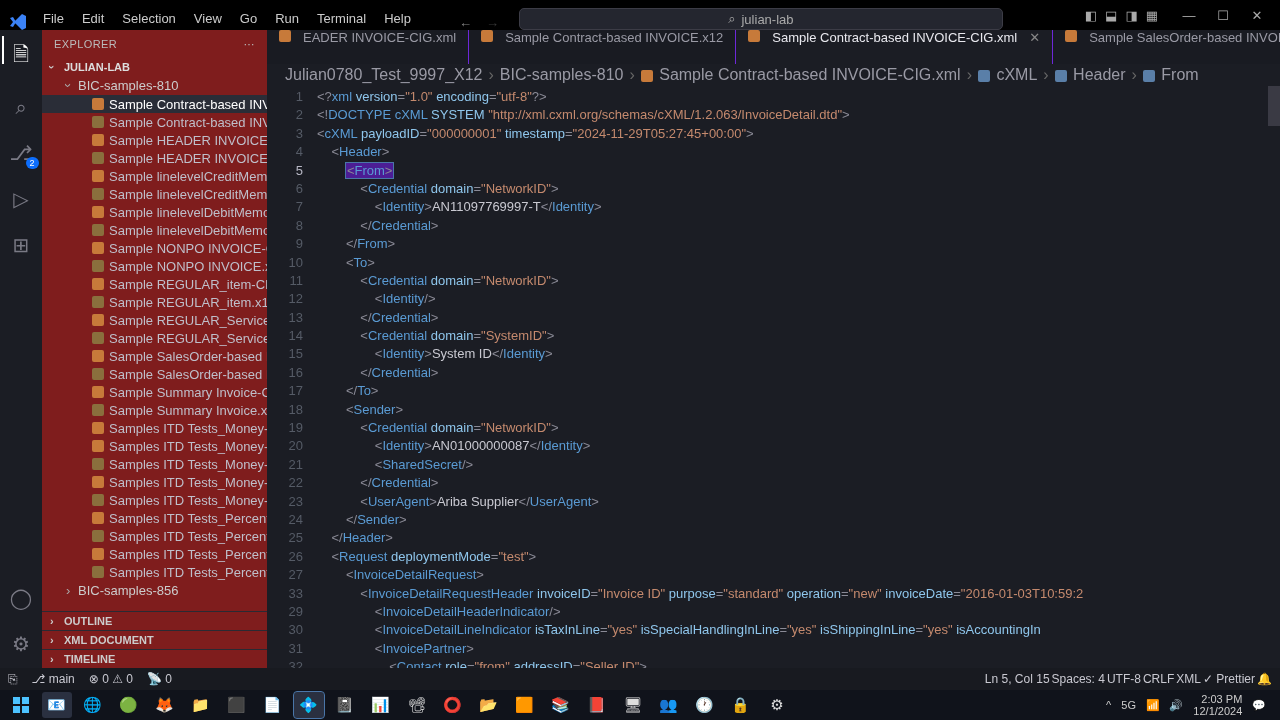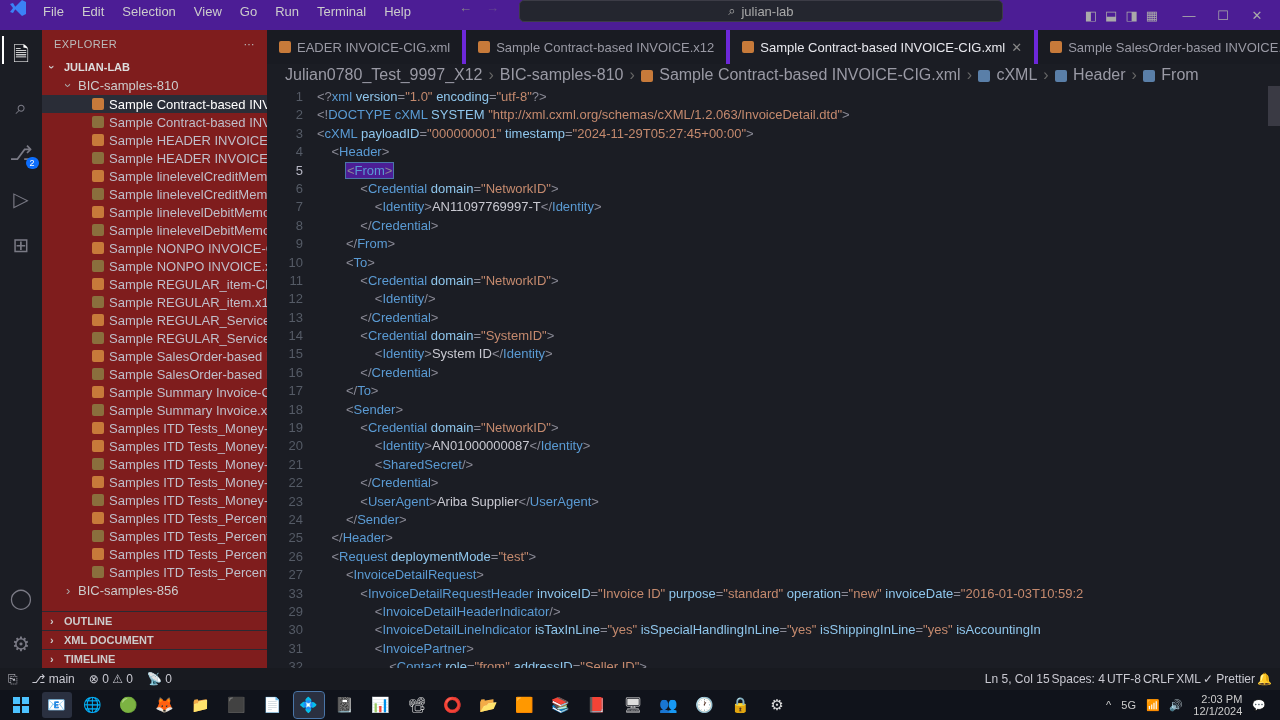--- a/index.html
+++ b/index.html
@@ -1,17 +1,17 @@
 <!DOCTYPE html>
 <html><head>
 <meta charset="utf-8">
 <style>
 *{margin:0;padding:0;box-sizing:border-box;font-family:"Segoe UI",Arial,sans-serif}
 body{width:1280px;height:720px;background:#1e1e1e;color:#ccc;overflow:hidden;position:relative;font-size:13px}
-.titlebar{height:30px;background:#4c1d95;display:flex;align-items:flex-start;color:#ccc}
+.titlebar{height:30px;background:#000000;display:flex;align-items:flex-end;color:#ccc}
 .titlebar .vscode-icon{width:35px;display:flex;justify-content:center}
 .menu{display:flex;gap:2px}
 .menu span{padding:4px 8px;cursor:pointer}
 .nav-arrows{display:flex;gap:14px;margin-left:40px;color:#888}
 .search-box{flex:0 0 484px;margin-left:20px;height:22px;background:#24262f;border:1px solid #3c3c46;border-radius:5px;display:flex;align-items:center;justify-content:center;color:#aaa;gap:6px}
 .title-right{margin-left:auto;display:flex;align-items:center;gap:14px;padding-right:6px;color:#aaa}
 .title-right .win-btns{display:flex;gap:0}
 .title-right .win-btns span{width:34px;height:30px;display:flex;align-items:center;justify-content:center}
 .layout-icons{display:flex;gap:8px}
 .main{display:flex;height:calc(100% - 30px - 22px - 30px)}
@@ -30,21 +30,21 @@
 .tree-folder::before{content:"›";position:absolute;left:24px;transform:rotate(90deg);color:#aaa}
 .tree-folder.collapsed::before{transform:none}
 .tree-file{padding:1.5px 6px 1.5px 50px;color:#bfbfca;white-space:nowrap;overflow:hidden;text-overflow:ellipsis;position:relative;display:flex;align-items:center;gap:5px}
 .tree-file.active{background:#2a2d37;color:#fff}
 .file-ico{width:12px;height:12px;border-radius:2px;background:#8a6f3d;flex:0 0 12px;display:inline-block}
 .file-ico.xml{background:#c77a3a}
 .sidebar-sec{padding:3px 8px 3px 22px;font-size:11px;font-weight:700;color:#ccc;position:relative;border-top:1px solid #2a2a33}
 .sidebar-sec::before{content:"›";position:absolute;left:8px;color:#ccc}
 .editor-area{flex:1;display:flex;flex-direction:column;background:#1b1d24;min-width:0}
 .tabs{height:34px;display:flex;background:#191b22;overflow:hidden}
-.tab{padding:0 12px;display:flex;align-items:center;gap:6px;color:#9a9aa5;border-right:4px solid #6d28d9;font-size:13px;white-space:nowrap}
+.tab{padding:0 12px;display:flex;align-items:flex-start;gap:12px;color:#9a9aa5;border-right:1px solid #6d28d9;font-size:13px;white-space:nowrap}
 .tab.active{background:#1b1d24;color:#e8e8ee}
 .tab .close{color:#888;font-size:13px}
 .tab .tab-ico{width:12px;height:12px;background:#c77a3a;border-radius:2px}
 .breadcrumbs{height:22px;display:flex;align-items:center;gap:6px;padding:0 18px;color:#9a9aa5;font-size:16px}
 .breadcrumbs .sep{color:#666}
 .crumb-ico{width:12px;height:12px;display:inline-block;border-radius:2px;background:#c77a3a;vertical-align:-2px;margin-right:2px}
 .crumb-ico.tag{background:#5a7fa8}
 .code{flex:1;display:flex;font-family:Consolas,monospace;font-size:13px;line-height:18.4px;overflow:hidden;position:relative}
 .gutter{width:50px;text-align:right;color:#555b66;padding-right:14px;padding-top:2px;user-select:none}
 .gutter div{height:18.4px}

